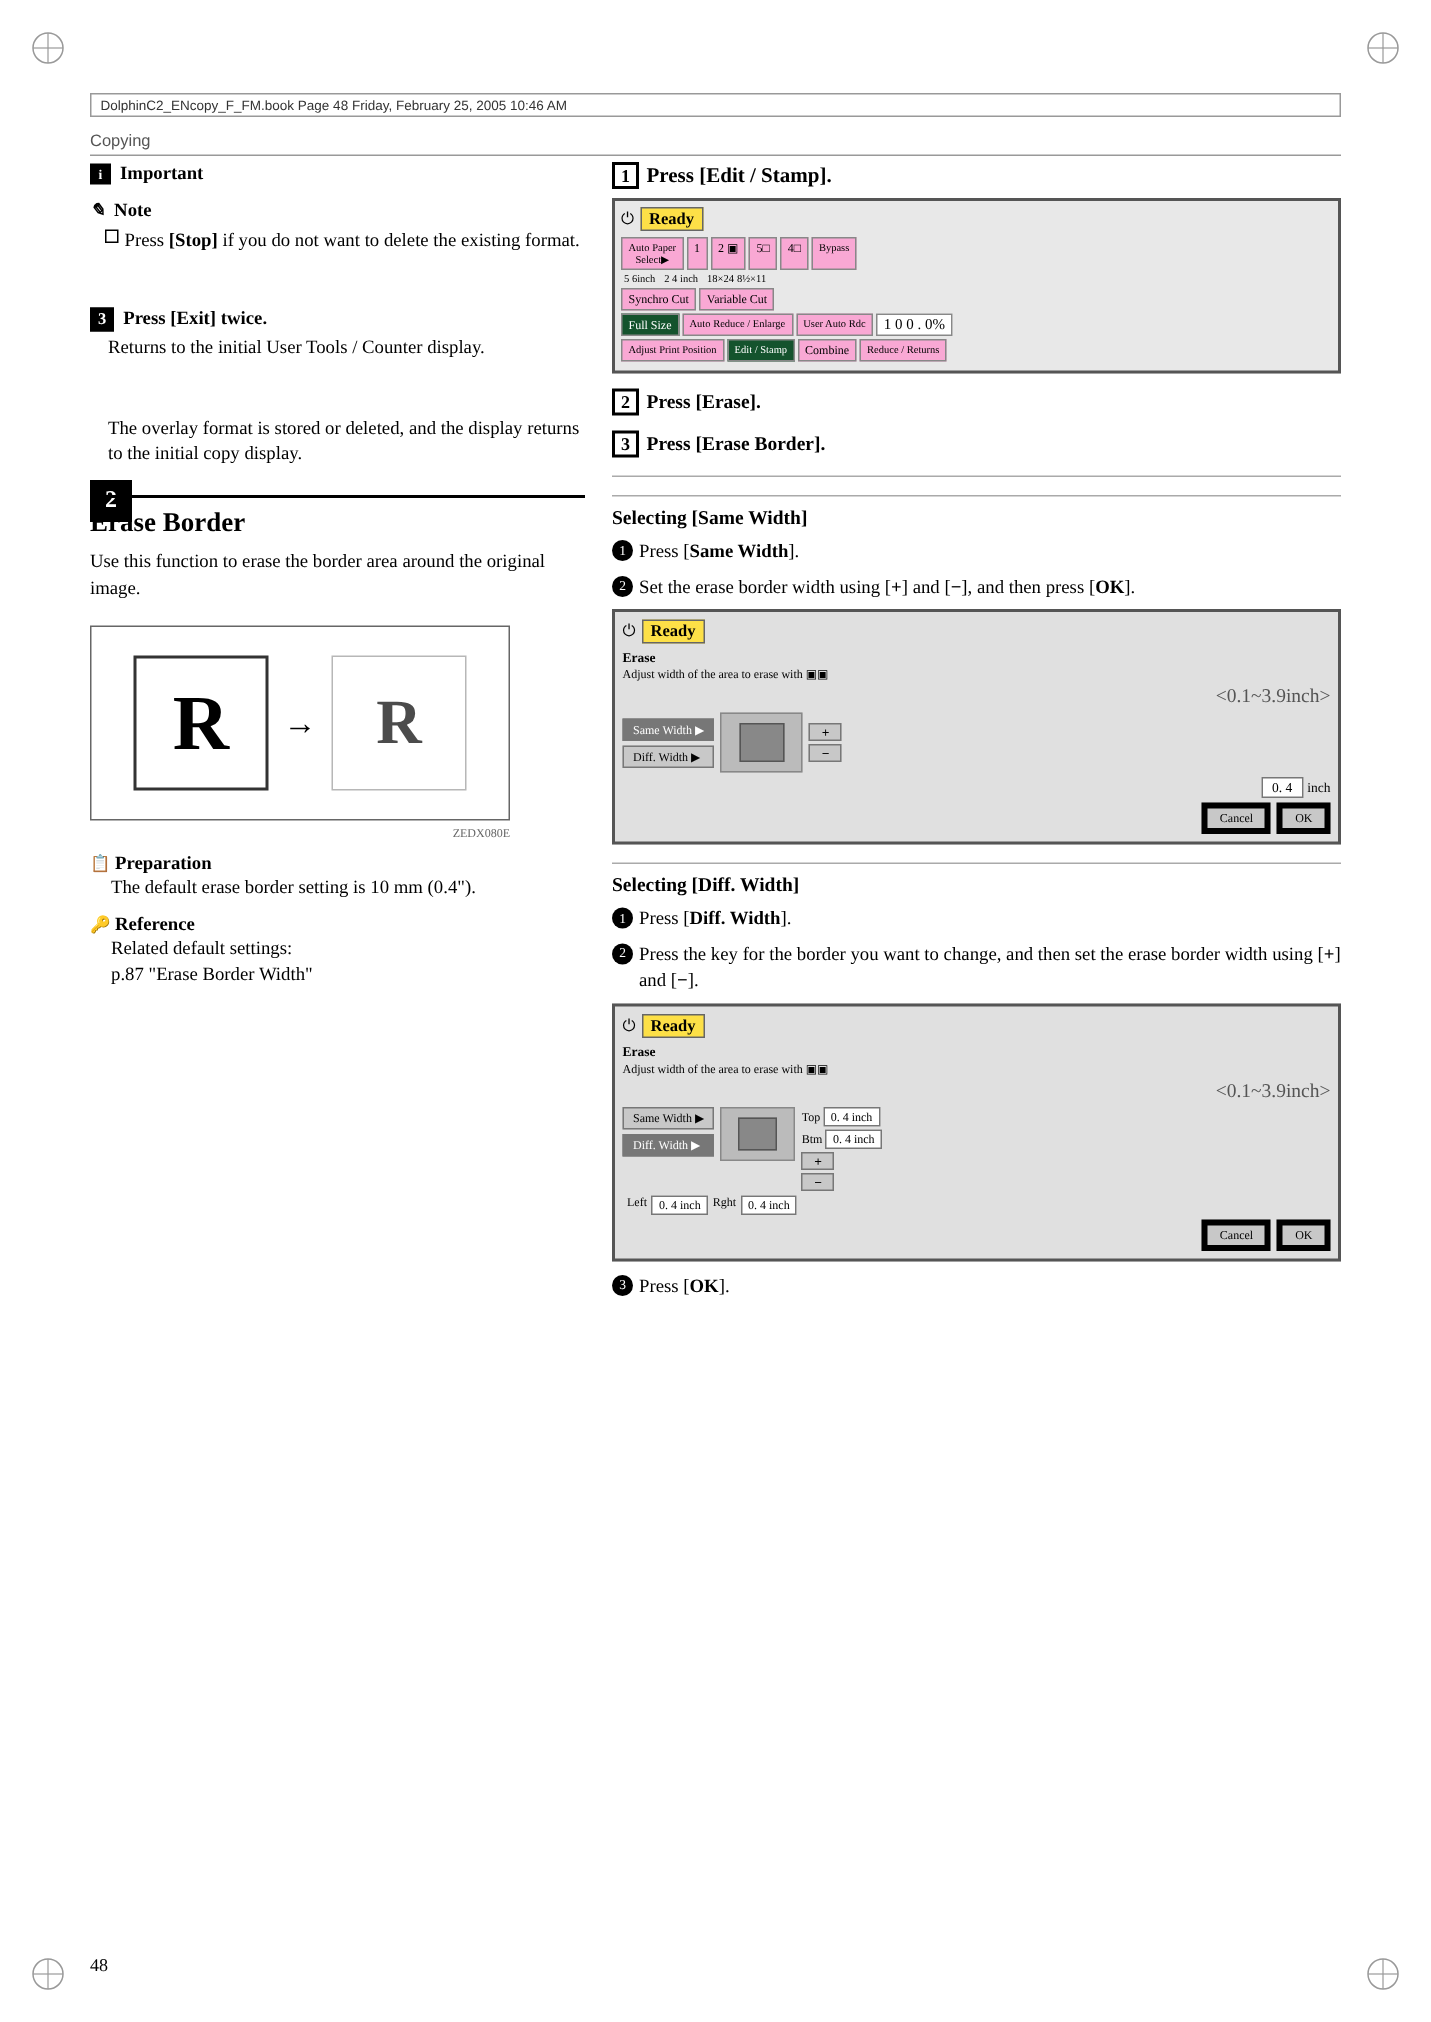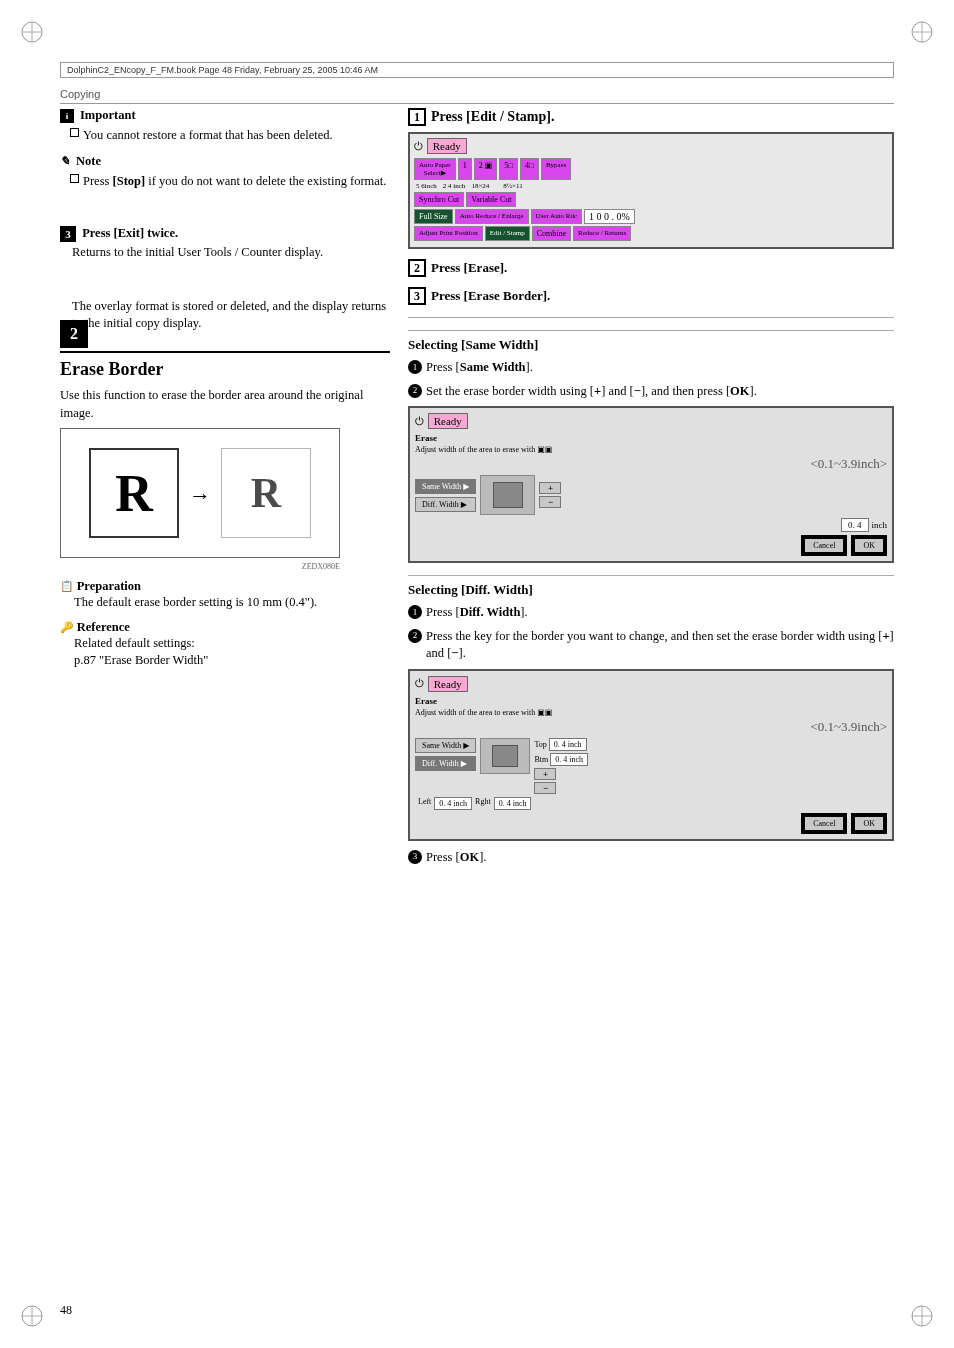--- a/index.html
+++ b/index.html
@@ -190,21 +190,21 @@
       padding-top: 6px;
     }
     .section-erase-title {
       font-size: 18px;
       font-weight: bold;
       margin-bottom: 6px;
     }
     .section-erase-body {
       font-size: 12.5px;
       line-height: 1.45;
-      margin-bottom: 6px;
+      margin-bottom: 16px;
       font-family: Liberation Serif, serif;
     }
 
     
     .r-diagram {
       border: 1.5px solid #666;
       width: 280px;
       height: 130px;
       display: flex;
       align-items: center;
@@ -291,33 +291,33 @@
       padding: 4px;
     }
     .screen-header {
       display: flex;
       align-items: center;
       gap: 4px;
       margin-bottom: 4px;
     }
     .screen-ready {
       font-size: 11px;
-      font-weight: normal;
+      font-weight: bold;
       border: 1px solid #666;
       padding: 1px 5px;
-      background: #f9a8d4;
+      background: #fde047;
     }
     .screen-row {
       display: flex;
       gap: 2px;
       margin-bottom: 2px;
     }
     .screen-btn {
       border: 1px solid #888;
-      background: #d946ef;
+      background: #f9a8d4;
       font-size: 8px;
       padding: 2px 4px;
       text-align: center;
       white-space: nowrap;
     }
     .screen-btn-active {
       background: #14532d;
       color: #fff;
     }
     .screen-value {
@@ -536,26 +536,20 @@
 
 <div class="main-layout">
 
   <div class="left-col">
 
     <div class="block-important">
       <div class="block-title">
         <span class="icon-important">i</span>
         <span>Important</span>
       </div>
-      <div class="block-content">
-        <p>
-            <span class="checkbox"></span>
-            <span>You cannot restore a format that has been deleted.</span>
-          </p>
-      </div>
     </div>
 
     <div class="block-important">
       <div class="block-title">
         <span class="icon-note">✎</span>
         <span>Note</span>
       </div>
       <div class="block-content">
         <p>
             <span class="checkbox"></span>
@@ -626,21 +620,21 @@
           <span class="screen-btn" style="font-size:7px;">Auto Paper<br>Select▶</span>
           <span class="screen-btn">1</span>
           <span class="screen-btn">2 ▣</span>
           <span class="screen-btn">5□</span>
           <span class="screen-btn">4□</span>
           <span class="screen-btn" style="font-size:7px;">Bypass</span>
         </div>
         <div class="screen-row" style="margin-bottom:2px; padding-left:2px;">
           <span style="font-size:7px; margin-right:4px;">5 6inch</span>
           <span style="font-size:7px; margin-right:4px;">2 4 inch</span>
-          <span style="font-size:7px; margin-right:12px;">18×24</span>
+          <span style="font-size:7px; margin-right:0;">18×24</span>
           <span style="font-size:7px;">8½×11</span>
         </div>
         <div class="screen-row">
           <span class="screen-btn">Synchro Cut</span>
           <span class="screen-btn">Variable Cut</span>
         </div>
         <div class="screen-row">
           <span class="screen-btn screen-btn-active">Full Size</span>
           <span class="screen-btn" style="font-size:7px;">Auto Reduce / Enlarge</span>
           <span class="screen-btn" style="font-size:7px;">User Auto Rdc</span>

